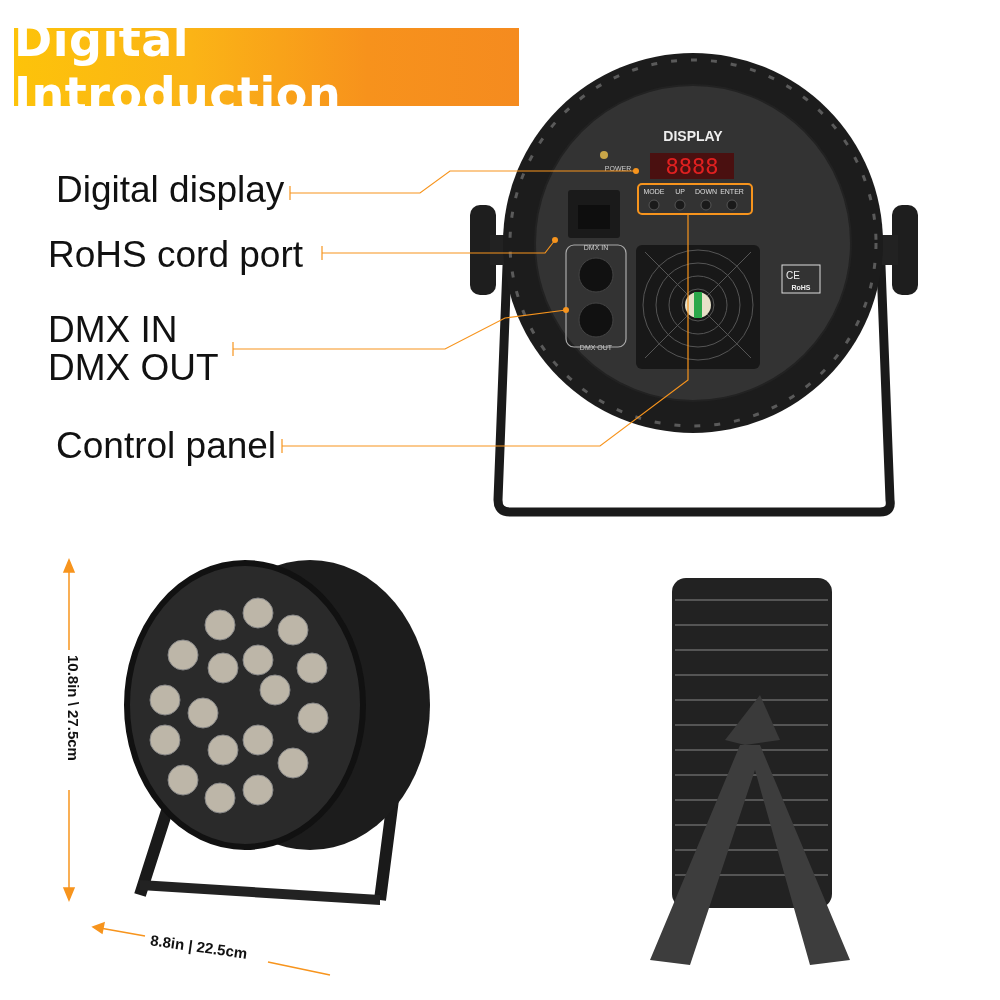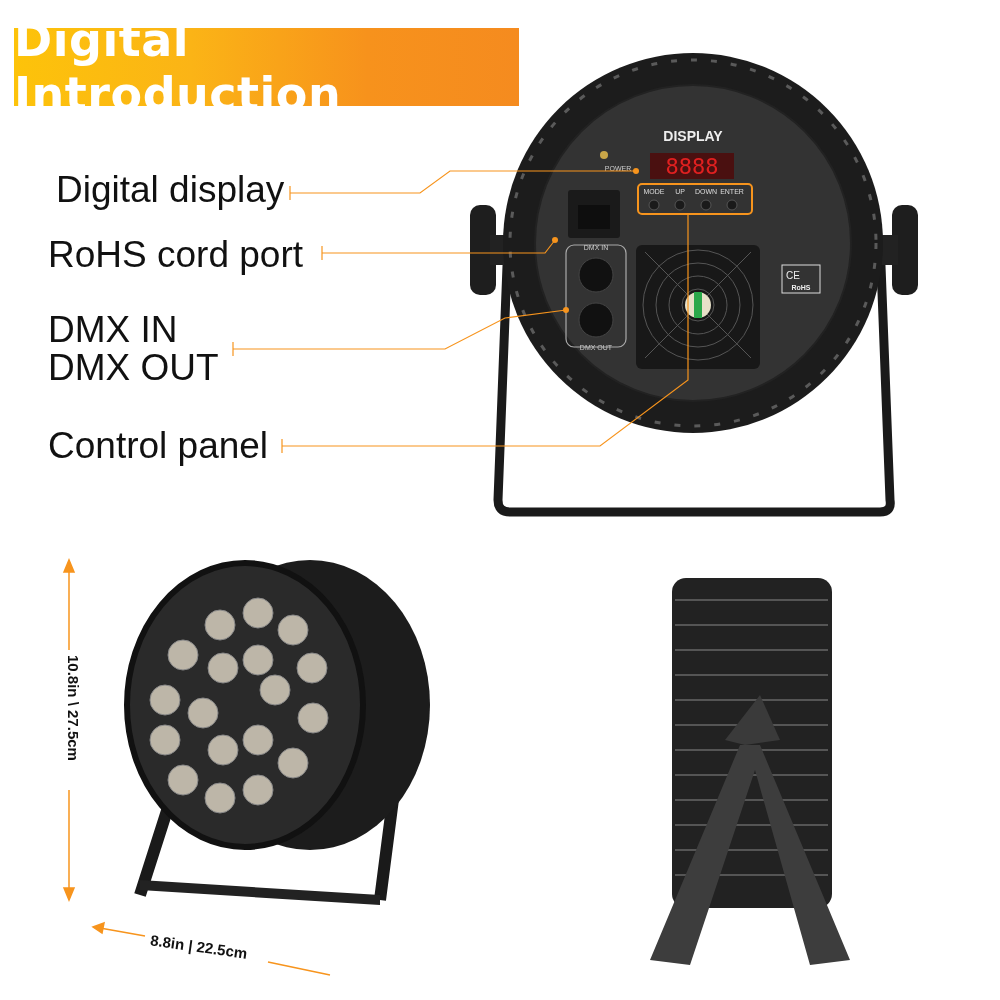--- a/index.html
+++ b/index.html
@@ -14,21 +14,21 @@
 <body>
 
 <div class="banner">
   <span>Digital Introduction</span>
 </div>
 
 <div class="label" style="left:56px;top:170px;">Digital display</div>
 <div class="label" style="left:48px;top:235px;">RoHS cord port</div>
 <div class="label" style="left:48px;top:310px;">DMX IN</div>
 <div class="label" style="left:48px;top:348px;">DMX OUT</div>
-<div class="label" style="left:48px;top:426px;text-align:center;">Control panel</div>
+<div class="label" style="left:56px;top:426px;text-align:center;">Control panel</div>
 
 <svg width="1000" height="1000">
 
   <g fill="none" stroke="#1a1a1a" stroke-width="9" stroke-linejoin="round">
     <path d="M508 240 L498 500 Q498 512 510 512 L880 512 Q892 512 890 500 L880 240"></path>
   </g>
   <rect x="470" y="205" width="26" height="90" rx="10" fill="#1e1e1e"></rect>
   <rect x="892" y="205" width="26" height="90" rx="10" fill="#1e1e1e"></rect>
   <rect x="490" y="235" width="30" height="30" fill="#222"></rect>
   <rect x="868" y="235" width="30" height="30" fill="#222"></rect>

